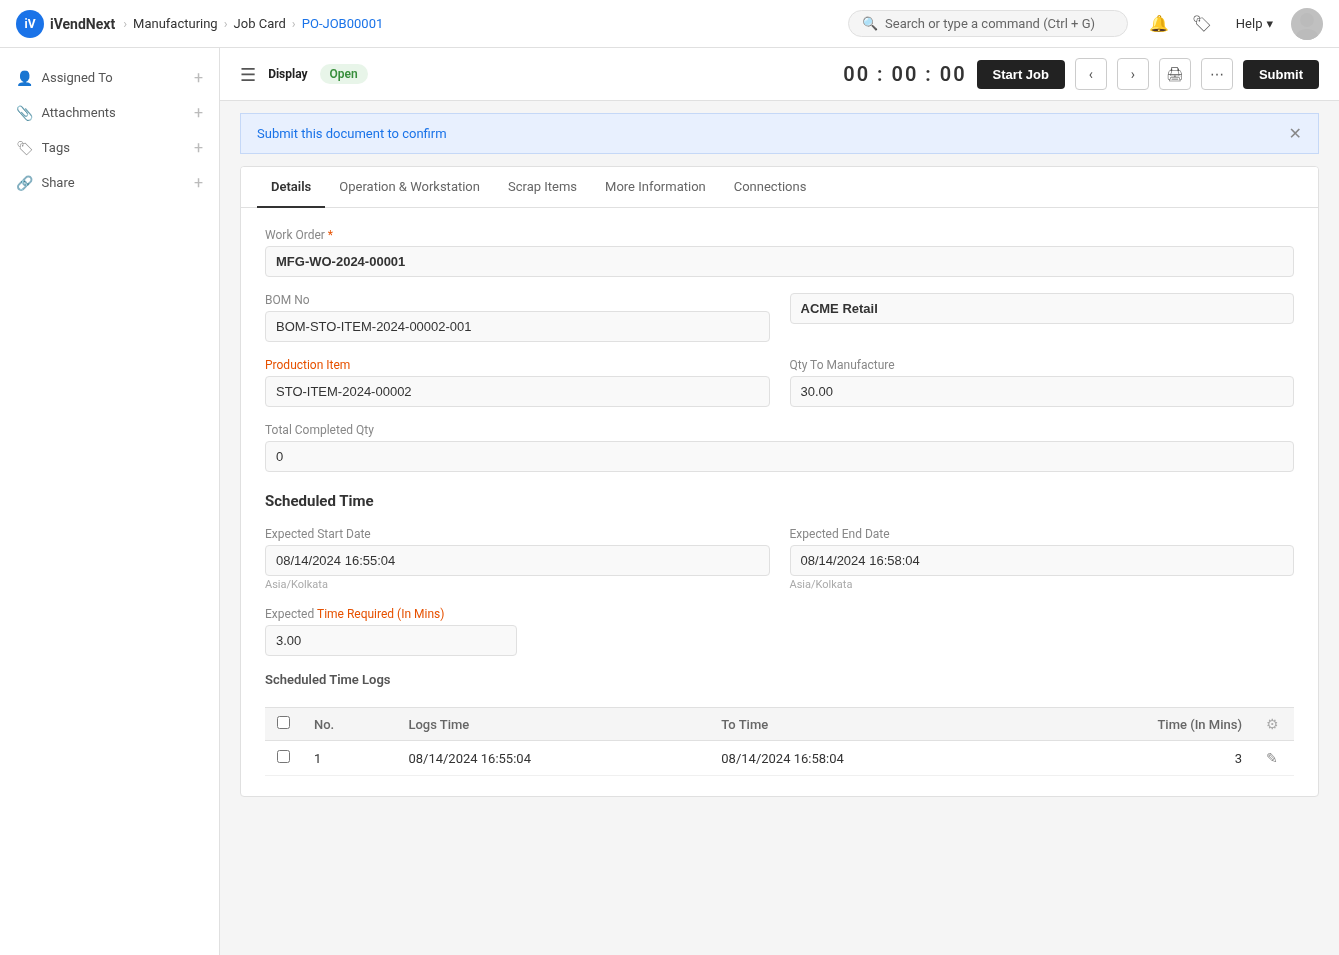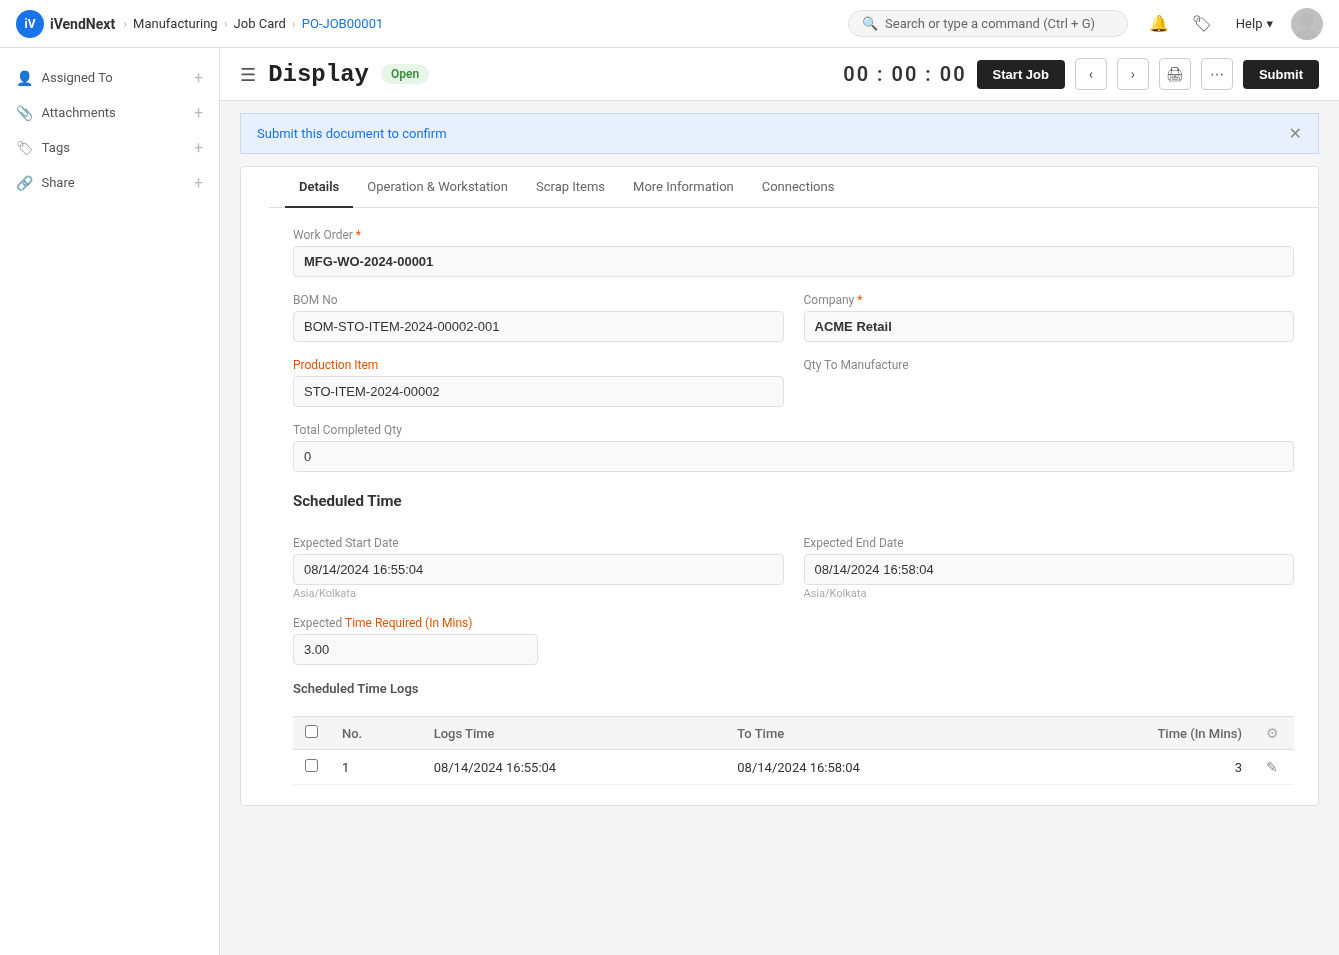--- a/index.html
+++ b/index.html
@@ -46,21 +46,21 @@
     
     .main { flex: 1; overflow-y: auto; background: #f5f5f5; }
 
     
     .page-header {
       background: #fff; border-bottom: 1px solid #e0e0e0;
       padding: 10px 20px; display: flex; align-items: center; justify-content: space-between;
     }
     .page-header-left { display: flex; align-items: center; gap: 12px; }
     .hamburger { font-size: 18px; cursor: pointer; color: #555; }
-    .page-title { font-size: 24px; font-weight: 700; color: #222; font-family: Liberation Mono, monospace; }
+    .page-title { font-size: 12px; font-weight: 700; color: #222; }
     .status-badge {
       background: #e8f5e9; color: #388e3c; font-size: 12px; font-weight: 600;
       padding: 3px 10px; border-radius: 12px;
     }
     .page-header-right { display: flex; align-items: center; gap: 10px; }
     .timer { font-size: 20px; font-weight: 600; color: #333; letter-spacing: 2px; }
     .btn-primary {
       background: #222; color: #fff; border: none; border-radius: 4px;
       padding: 7px 16px; font-size: 13px; font-weight: 600; cursor: pointer;
     }
@@ -75,21 +75,21 @@
       background: #e8f0fe; border: 1px solid #c5d8f7; border-radius: 0;
       margin: 12px 20px; padding: 10px 16px;
       display: flex; align-items: center; justify-content: space-between;
       font-size: 13px; color: #1a73e8;
     }
     .alert-close { cursor: pointer; color: #888; font-size: 16px; }
 
     
     .card {
       background: #fff; border: 1px solid #e0e0e0; border-radius: 4px;
-      margin: 0 20px 20px; overflow: hidden; padding-left: 28px;
+      margin: 0 20px 20px; overflow: hidden;
     }
 
     
     .tabs { display: flex; border-bottom: 1px solid #e0e0e0; padding: 0 16px; background: #fff; }
     .tab {
       padding: 12px 14px; font-size: 13px; cursor: pointer; color: #666;
       border-bottom: 2px solid transparent; margin-bottom: -1px;
     }
     .tab.active { color: #333; font-weight: 600; border-bottom-color: #333; }
 
@@ -100,21 +100,21 @@
     .form-label { font-size: 12px; color: #888; margin-bottom: 4px; display: block; }
     .form-label .req-star { color: #e65100; }
     .form-input {
       width: 100%; padding: 7px 10px; border: 1px solid #e0e0e0; border-radius: 4px;
       font-size: 13px; color: #333; background: #f9f9f9;
     }
     .form-input-bold { font-weight: 700; }
     .form-input-empty { height: 34px; background: #f9f9f9; border: 1px solid #e0e0e0; border-radius: 4px; }
 
     
-    .section-title { font-size: 15px; font-weight: 700; color: #333; margin: 20px 0 26px; }
+    .section-title { font-size: 15px; font-weight: 700; color: #333; margin: 20px 0 17px; }
 
     
     .table-section { margin-top: 16px; }
     .table-title { font-size: 13px; font-weight: 600; color: #555; margin-bottom: 20px; }
     .data-table { width: 100%; border-collapse: collapse; font-size: 13px; }
     .data-table th {
       background: #f5f5f5; border-bottom: 1px solid #e0e0e0; border-top: 1px solid #e0e0e0;
       padding: 8px 12px; text-align: left; color: #666; font-weight: 500;
     }
     .data-table td { padding: 9px 12px; border-bottom: 1px solid #f0f0f0; color: #333; }
@@ -241,35 +241,32 @@
             <input type="text" class="form-input form-input-bold" readonly="" value="MFG-WO-2024-00001" style="">
           </div>
         </div>
 
         <div class="form-row">
           <div class="form-group">
             <label class="form-label">BOM No</label>
             <input type="text" class="form-input" value="BOM-STO-ITEM-2024-00002-001" style="">
           </div>
           <div class="form-group">
-            <label class="form-label">
-              <span>Company</span>
-              <span class="req-star"> *</span>
-            </label>
             <input type="text" class="form-input form-input-bold" value="ACME Retail" style="">
           </div>
         </div>
 
         <div class="form-row">
           <div class="form-group">
             <label class="form-label" style="color:#e65100;">Production Item</label>
             <input type="text" class="form-input" value="STO-ITEM-2024-00002" style="">
           </div>
           <div class="form-group">
             <label class="form-label">Qty To Manufacture</label>
+            <input type="text" class="form-input" value="30.00" style="">
           </div>
         </div>
 
         <div class="form-row">
           <div class="form-group">
             <label class="form-label">Total Completed Qty</label>
             <input type="text" class="form-input" value="0" style="">
           </div>
         </div>
 

